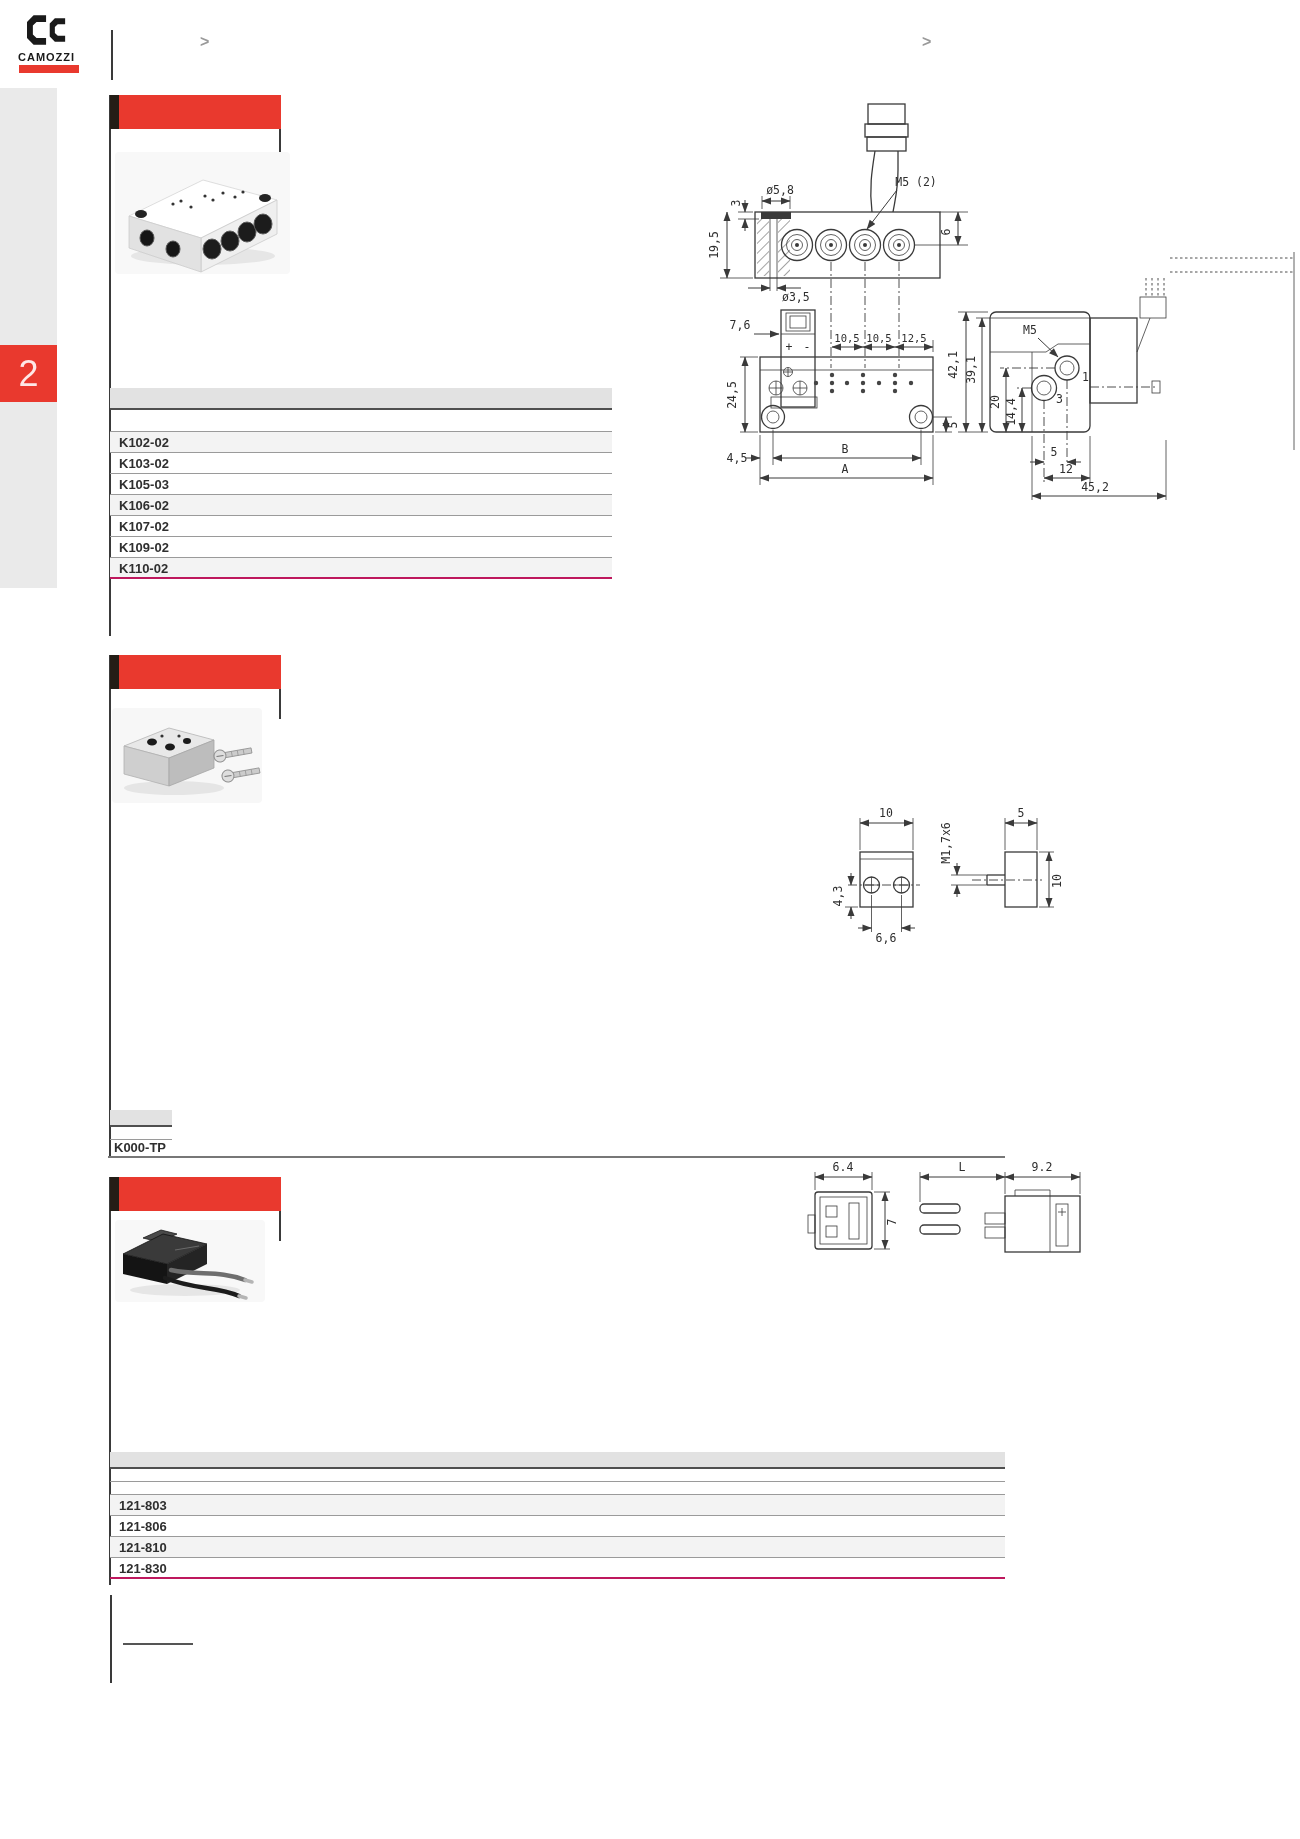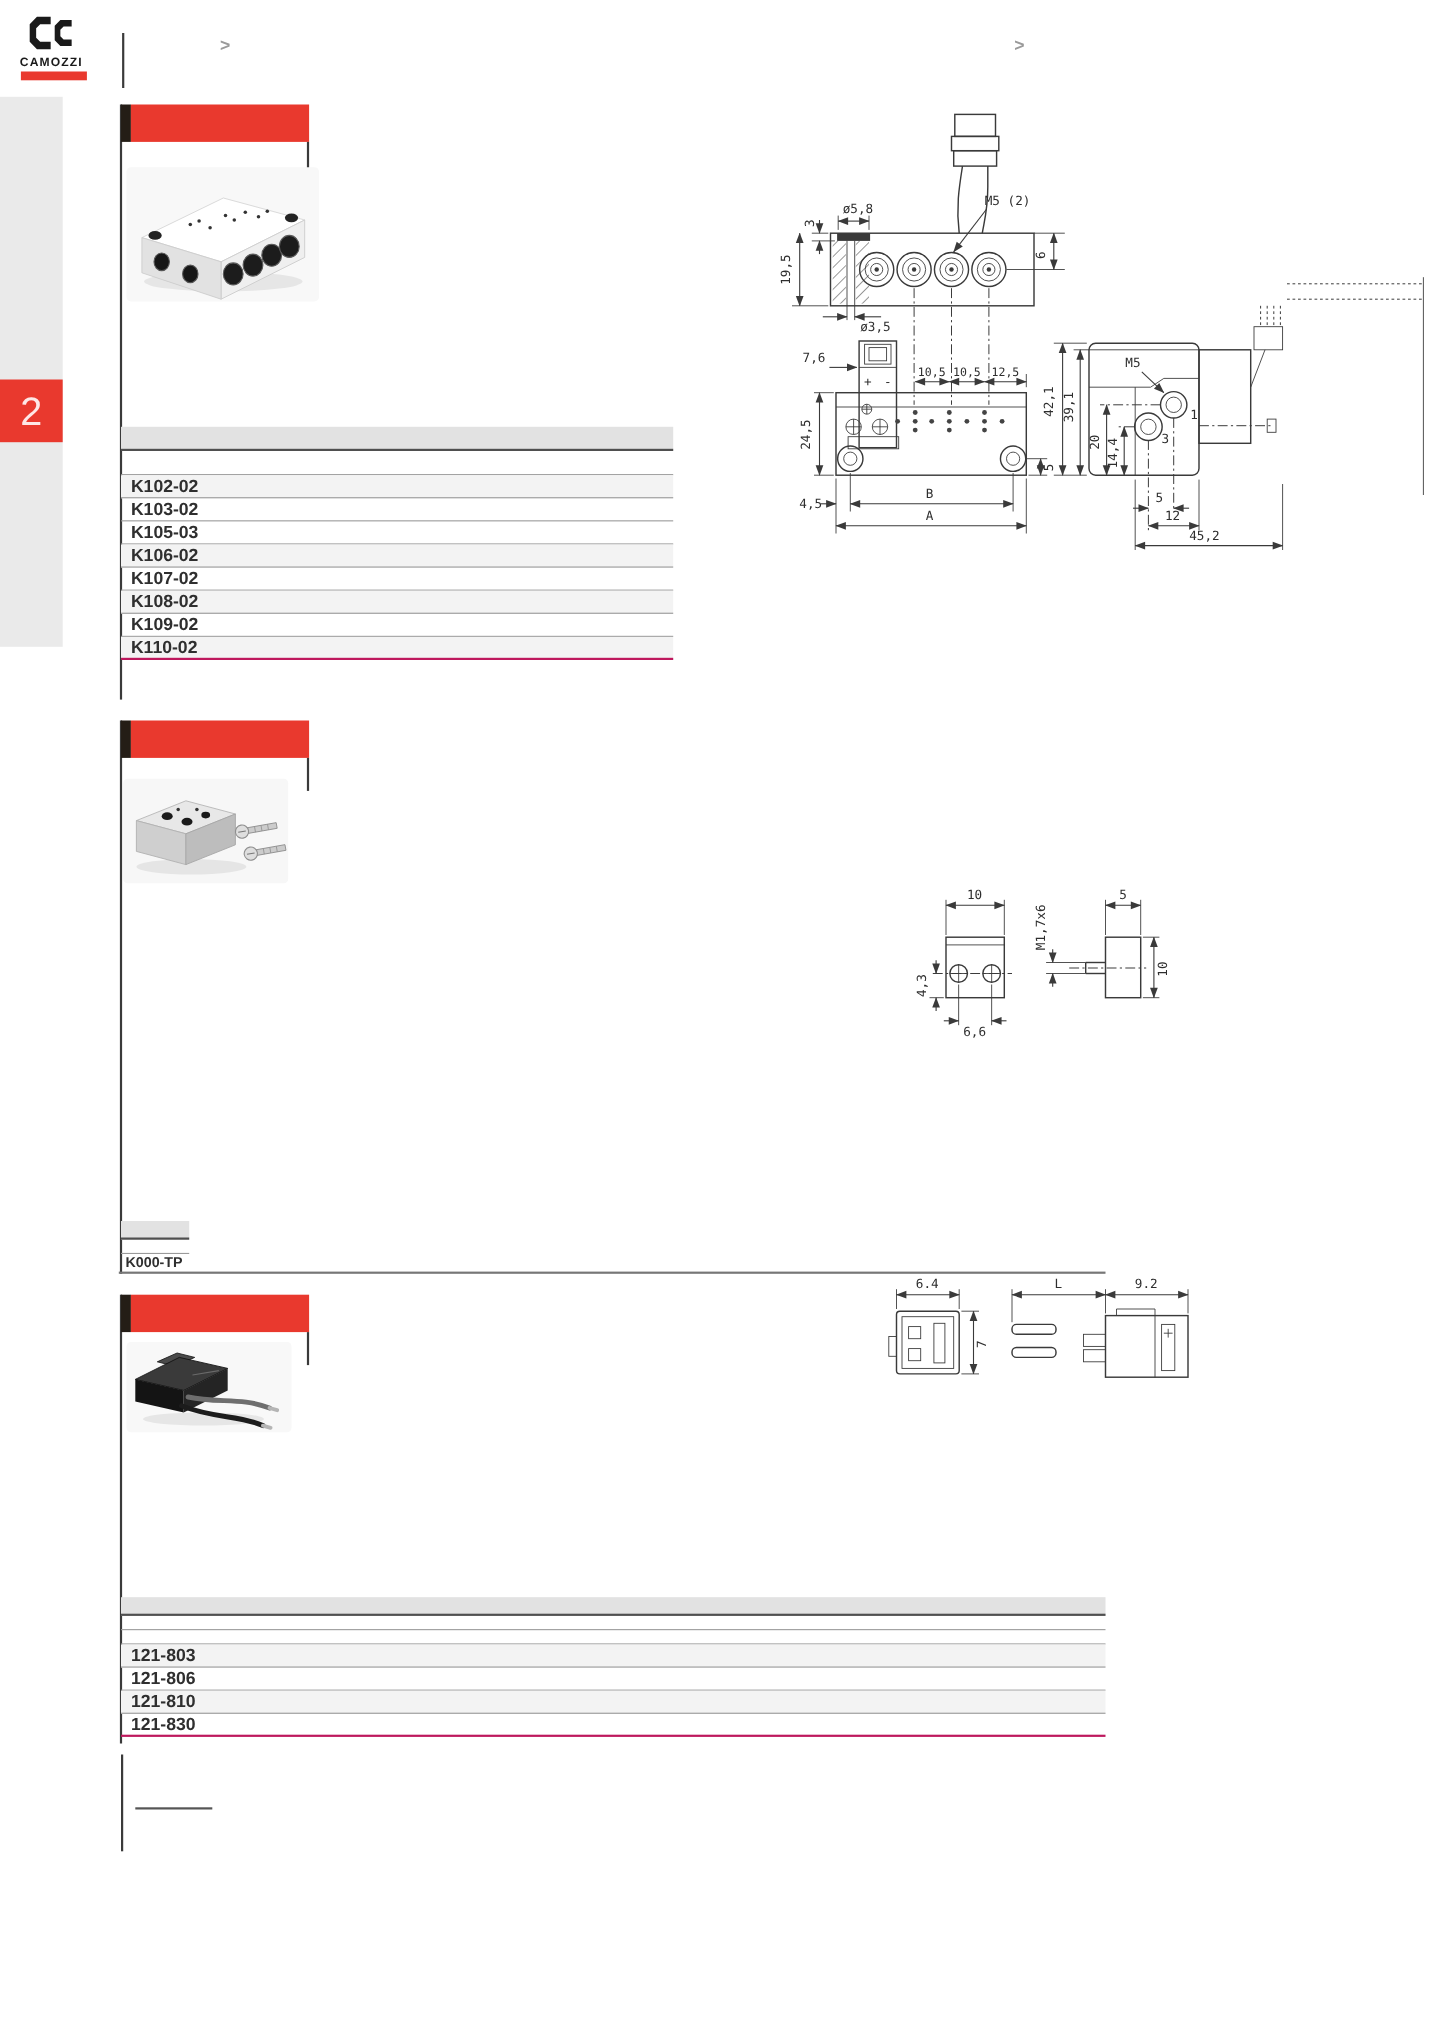--- a/index.html
+++ b/index.html
@@ -26,21 +26,21 @@
   .bar{width:171px;height:34px;display:flex;}
   .bar .notch{width:9px;background:#241d16;}
   .bar .red{flex:1;background:#e9392e;}
   .dropline{width:2px;height:30px;background:#3a3a3a;}
 
   
   .tbl{left:110px;}
   .thead{background:#e2e2e2;border-bottom:2px solid #4f4f4f;}
   .tgap{border-bottom:1px solid #9a9a9a;}
   .trow{height:21px;line-height:21px;border-bottom:1px solid #9a9a9a;
-        font-size:16px;font-weight:bold;color:#2f2f2f;padding-left:9px;box-sizing:border-box;}
+        font-size:13px;font-weight:bold;color:#2f2f2f;padding-left:9px;box-sizing:border-box;}
   .trow.alt{background:#f3f3f3;}
   .trow.last{border-bottom:2px solid #be185d;}
   .minicell{left:110px;top:1110px;width:62px;height:15px;background:#e2e2e2;border-bottom:2px solid #4f4f4f;}
   .minigap{left:110px;top:1127px;width:62px;height:12px;border-bottom:1px solid #9a9a9a;}
   .minirow{left:110px;top:1140px;width:200px;height:15px;font-size:13px;font-weight:bold;color:#2f2f2f;padding-left:4px;}
   .longrule{left:108px;top:1156px;width:897px;height:2px;background:#777;}
 
   
   .foot-v{left:110px;top:1595px;width:2px;height:88px;background:#3a3a3a;}
   .foot-h{left:123px;top:1643px;width:70px;height:2px;background:#555;}
@@ -109,21 +109,20 @@
   </svg>
 
   <div class="abs tbl" style="top:388px;width:502px;">
     <div class="thead" style="height:20px;"></div>
     <div class="tgap" style="height:21px;"></div>
     <div class="trow alt">K102-02</div>
     <div class="trow">K103-02</div>
     <div class="trow">K105-03</div>
     <div class="trow alt">K106-02</div>
     <div class="trow">K107-02</div>
-    <div class="trow alt">K108-02</div>
     <div class="trow">K109-02</div>
     <div class="trow alt last">K110-02</div>
   </div>
 
   <svg class="abs" style="left:600px;top:85px;" width="700" height="420" viewBox="600 85 700 420">
     <defs>
       <marker id="ae" viewBox="0 0 10 8" refX="9.5" refY="4" markerWidth="10" markerHeight="8" orient="auto" markerUnits="userSpaceOnUse">
         <path d="M0.5,0.5 L10,4 L0.5,7.5 z" fill="#3a3a3a"></path>
       </marker>
       <marker id="as" viewBox="0 0 10 8" refX="0.5" refY="4" markerWidth="10" markerHeight="8" orient="auto" markerUnits="userSpaceOnUse">

